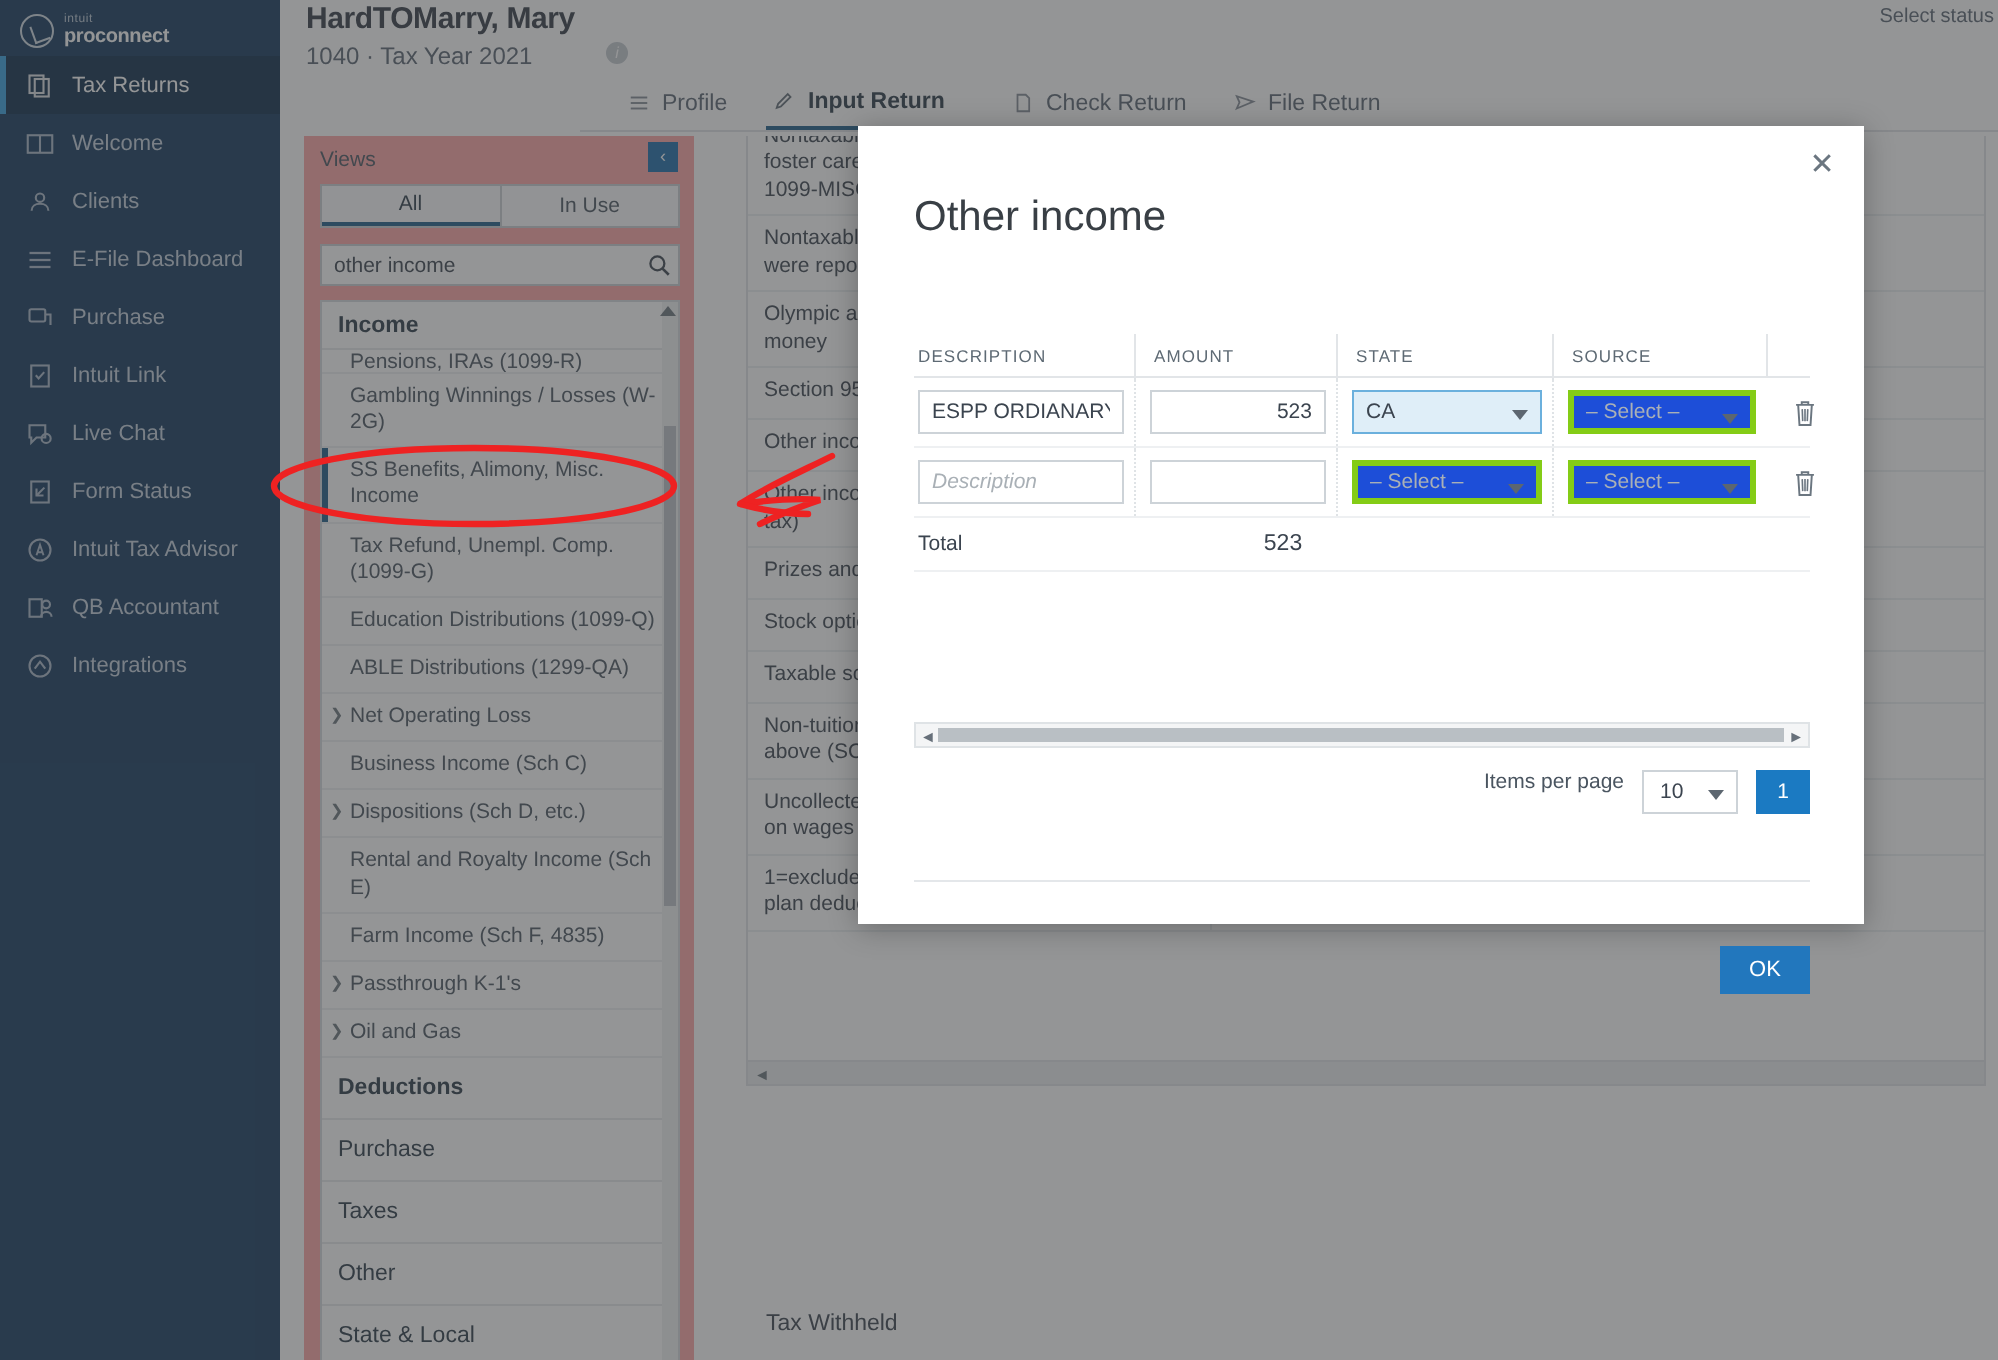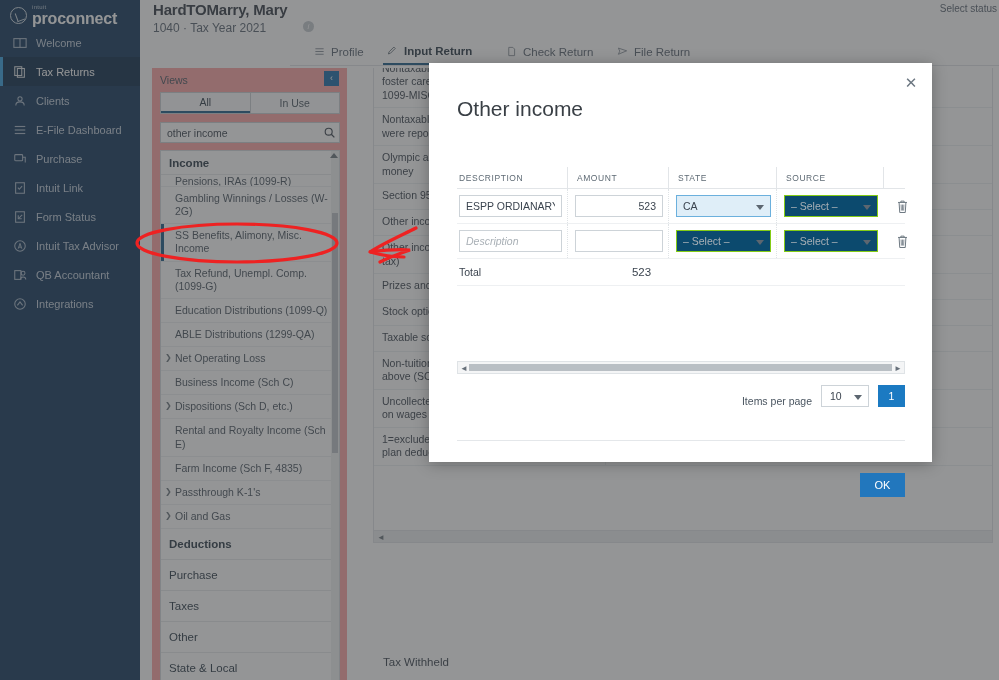--- a/index.html
+++ b/index.html
@@ -28,21 +28,21 @@
     width: 17px; height: 17px; border-radius: 50%;
     border: 1.5px solid #cfd9e2; position: relative; flex: none;
   }
   .logo-mark::after {
     content: ""; position: absolute; left: 5px; top: 4px;
     width: 7px; height: 8px; border-left: 1.5px solid #cfd9e2;
     border-bottom: 1.5px solid #cfd9e2; transform: rotate(-20deg);
   }
   .logo-txt { display: flex; flex-direction: column; line-height: 1; }
   .logo-intuit { font-size: 6px; color: #b9c6d3; letter-spacing: .3px; }
-  .logo-pc { font-size: 16px; color: #ffffff; font-weight: 600; letter-spacing: -.2px; margin-top: 1px; }
+  .logo-pc { font-size: 10px; color: #ffffff; font-weight: 600; letter-spacing: -.2px; margin-top: 1px; }
 
   .nav-item {
     height: 29px; display: flex; align-items: center; gap: 9px;
     padding-left: 13px; color: #c3cedb; font-size: 11px; cursor: pointer;
     position: relative;
   }
   .nav-item .ni-icon { width: 14px; height: 14px; flex: none; opacity: .85; }
   .nav-item.active { background: #0d2c4a; color: #ffffff; }
   .nav-item.active::before {
     content: ""; position: absolute; left: 0; top: 0; bottom: 0; width: 3px; background: #36a1e0;
@@ -195,21 +195,21 @@
 
   .cell-input {
     width: 100%; height: 22px; border: 1px solid #cdd3d8; background: #fff;
     font-size: 10.5px; color: #3b444f; padding: 0 6px; outline: none;
     font-family: "Liberation Sans", sans-serif;
   }
   .cell-input.num { text-align: right; }
   .cell-input::placeholder { color: #a9b0b6; font-style: italic; }
 
   .cell-select {
-    width: 100%; height: 22px; border: 1px solid #84cc16; background: #0c4a6e;
+    width: 100%; height: 22px; border: 3px solid #84cc16; background: #1d4ed8;
     font-size: 10.5px; color: #3b444f; padding: 0 18px 0 6px; display: flex; align-items: center;
     position: relative; cursor: pointer;
   }
   .cell-select.filled { border: 1px solid #6bb0dd; background: #dfeef8; }
   .cell-select .ph { color: #a9b0b6; }
   .cell-select .carets {
     position: absolute; right: 6px; top: 9px; width: 0; height: 0;
     border-left: 4px solid transparent; border-right: 4px solid transparent; border-top: 5px solid #5c6670;
   }
   .del-btn {
@@ -221,21 +221,21 @@
   .total-val { width: 101px; flex: none; font-size: 11.5px; color: #3b444f; text-align: center; }
 
   .hscroll {
     position: absolute; left: 28px; right: 27px; top: 298px; height: 13px;
     border: 1px solid #dfe3e6; background: #f4f5f6;
   }
   .hs-thumb { position: absolute; left: 11px; top: 2px; right: 12px; bottom: 2px; background: #b9bfc4; }
   .hs-l { position: absolute; left: 2px; top: 2px; font-size: 8px; color: #67707a; }
   .hs-r { position: absolute; right: 2px; top: 2px; font-size: 8px; color: #67707a; }
 
-  .pager { position: absolute; right: 27px; top: 322px; display: flex; align-items: flex-end; gap: 9px; }
+  .pager { position: absolute; right: 27px; top: 322px; display: flex; align-items: flex-start; gap: 9px; }
   .pager-lbl { font-size: 10.5px; color: #4a5560; }
   .ipp {
     width: 48px; height: 22px; border: 1px solid #cdd3d8; background: #fff;
     font-size: 10.5px; color: #3b444f; display: flex; align-items: center; padding-left: 8px;
     position: relative; cursor: pointer;
   }
   .ipp .carets {
     position: absolute; right: 6px; top: 9px; width: 0; height: 0;
     border-left: 4px solid transparent; border-right: 4px solid transparent; border-top: 5px solid #5c6670;
   }
@@ -263,34 +263,34 @@
 
     <div class="leftnav">
       <div class="logo-wrap">
         <div class="logo-mark"></div>
         <div class="logo-txt">
           <span class="logo-intuit">intuit</span>
           <span class="logo-pc">proconnect</span>
         </div>
       </div>
 
+      <div class="nav-item active">
+        <svg class="ni-icon" viewBox="0 0 16 16">
+            <rect x="2" y="2" width="8" height="10" fill="none" stroke="#fff" stroke-width="1.2"></rect>
+            <rect x="5" y="4" width="8" height="10" fill="none" stroke="#fff" stroke-width="1.2"></rect>
+          </svg>
+        <span>Tax Returns</span>
+      </div>
+
       <div class="nav-item">
         <svg class="ni-icon" viewBox="0 0 16 16">
             <rect x="1" y="3" width="14" height="10" fill="none" stroke="#c3cedb" stroke-width="1.2"></rect>
             <line x1="8" y1="3" x2="8" y2="13" stroke="#c3cedb" stroke-width="1.2"></line>
           </svg>
         <span>Welcome</span>
-      </div>
-
-      <div class="nav-item active">
-        <svg class="ni-icon" viewBox="0 0 16 16">
-            <rect x="2" y="2" width="8" height="10" fill="none" stroke="#fff" stroke-width="1.2"></rect>
-            <rect x="5" y="4" width="8" height="10" fill="none" stroke="#fff" stroke-width="1.2"></rect>
-          </svg>
-        <span>Tax Returns</span>
       </div>
 
       <div class="nav-item">
         <svg class="ni-icon" viewBox="0 0 16 16">
             <circle cx="8" cy="5.5" r="2.4" fill="none" stroke="#c3cedb" stroke-width="1.2"></circle>
             <path d="M3.2 13c0-2.6 2.2-4 4.8-4s4.8 1.4 4.8 4" fill="none" stroke="#c3cedb" stroke-width="1.2"></path>
           </svg>
         <span>Clients</span>
       </div>
 
@@ -312,20 +312,27 @@
       </div>
 
       <div class="nav-item">
         <svg class="ni-icon" viewBox="0 0 16 16">
             <rect x="3" y="2" width="10" height="12" fill="none" stroke="#c3cedb" stroke-width="1.2"></rect>
             <path d="M5.6 7.6l1.6 1.8 3.2-3.6" fill="none" stroke="#c3cedb" stroke-width="1.2"></path>
           </svg>
         <span>Intuit Link</span>
       </div>
 
+      <div class="nav-item">
+        <svg class="ni-icon" viewBox="0 0 16 16">
+            <path d="M2 3h9v7H6l-3 3v-3H2z" fill="none" stroke="#c3cedb" stroke-width="1.2"></path>
+            <circle cx="11.5" cy="10.5" r="2.6" fill="none" stroke="#c3cedb" stroke-width="1.2"></circle>
+          </svg>
+        <span>Live Chat</span>
+      </div>
 
       <div class="nav-item">
         <svg class="ni-icon" viewBox="0 0 16 16">
             <rect x="3" y="2" width="10" height="12" fill="none" stroke="#c3cedb" stroke-width="1.2"></rect>
             <path d="M6 6v4h4" fill="none" stroke="#c3cedb" stroke-width="1.2"></path>
             <line x1="10.5" y1="5.5" x2="6" y2="10" stroke="#c3cedb" stroke-width="1.2"></line>
           </svg>
         <span>Form Status</span>
       </div>
 

